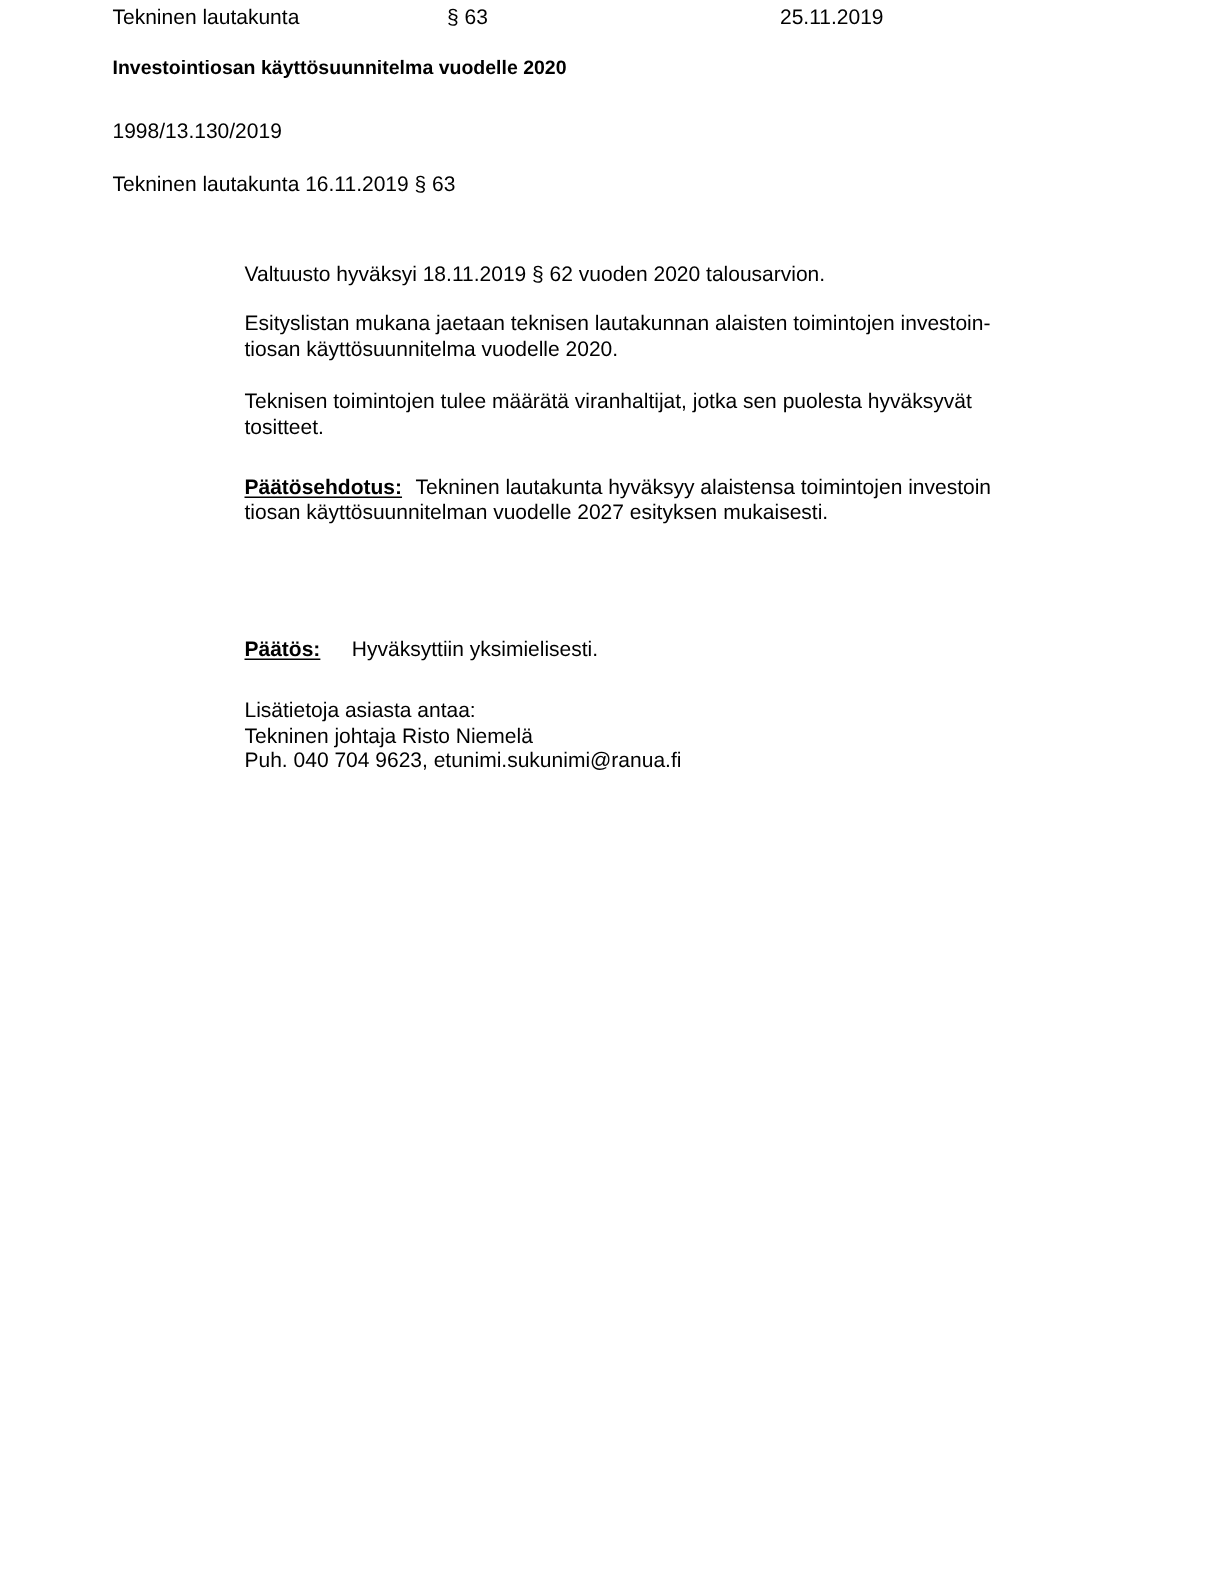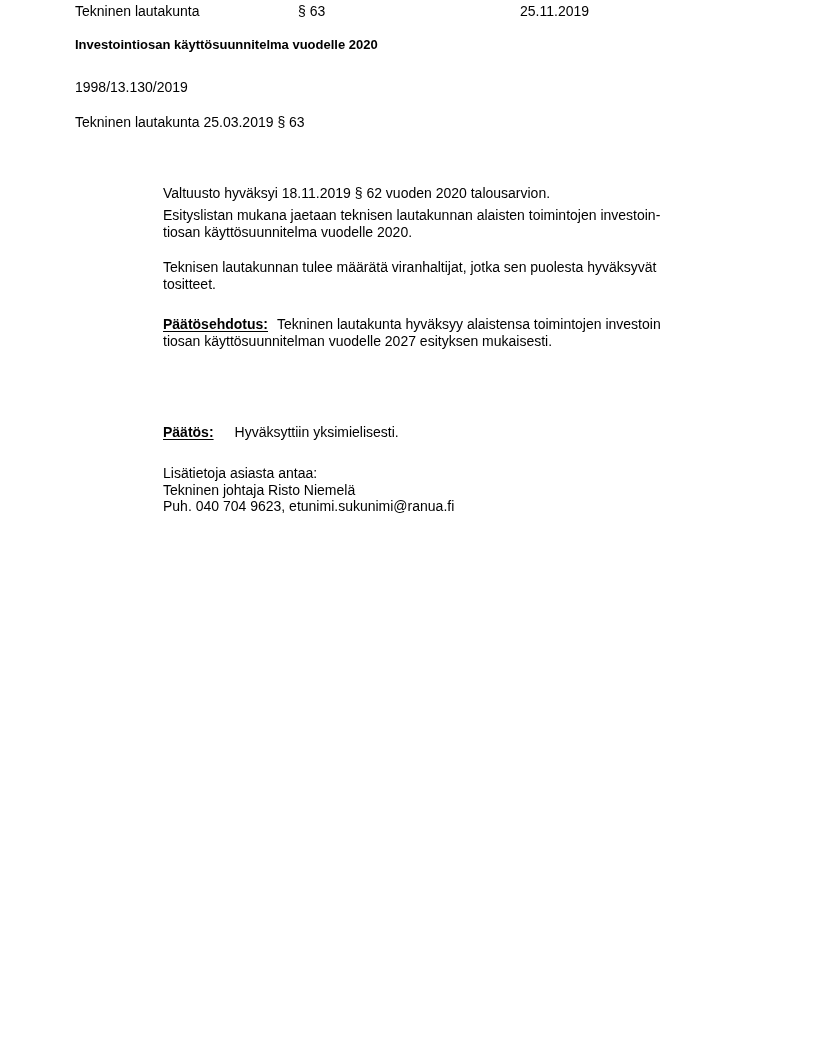--- a/index.html
+++ b/index.html
@@ -25,21 +25,21 @@
   }
   .caseno  { position: absolute; left: 75px; top: 79px;  white-space: nowrap; }
   .meeting { position: absolute; left: 75px; top: 114px; white-space: nowrap; }
   .docbody {
     position: absolute; left: 163px; top: 0; width: 645px; height: 1056px;
   }
   .para {
     position: absolute; left: 0; width: 640px;
     white-space: pre-line;
   }
-  .p1 { top: 174px; margin-top: 11px; }
+  .p1 { top: 174px; }
   .p2 { top: 207px; }
   .p3 { top: 259px; }
   .p4 { top: 316px; }
   .p5 { top: 373px; }
   .p6 { top: 424px; }
   .p7 { top: 465px; }
   .lbl {
     font-weight: bold;
     text-decoration: underline;
     text-underline-offset: 2px;
@@ -54,30 +54,30 @@
 
   <div>
     <span class="hdr-org">Tekninen lautakunta</span>
     <span class="hdr-sec">§ 63</span>
     <span class="hdr-date">25.11.2019</span>
   </div>
 
   <h1 class="title">Investointiosan käyttösuunnitelma vuodelle 2020</h1>
 
   <div class="caseno">1998/13.130/2019</div>
-  <div class="meeting">Tekninen lautakunta 25.03.2019 § 63</div>
+  <div class="meeting">Tekninen lautakunta 16.11.2019 § 63</div>
 
   <div class="docbody">
 
     <p class="para p1">Valtuusto hyväksyi 18.11.2019 § 62 vuoden 2020 talousarvion.</p>
 
     <p class="para p2">Esityslistan mukana jaetaan teknisen lautakunnan alaisten toimintojen investoin-
 tiosan käyttösuunnitelma vuodelle 2020.</p>
 
-    <p class="para p3">Teknisen lautakunnan tulee määrätä viranhaltijat, jotka sen puolesta hyväksyvät
+    <p class="para p3">Teknisen toimintojen tulee määrätä viranhaltijat, jotka sen puolesta hyväksyvät
 tositteet.</p>
 
     <p class="para p4"><span class="lbl gap-wide">Päätösehdotus:</span><span>Tekninen lautakunta hyväksyy alaistensa toimintojen investoin-
 tiosan käyttösuunnitelman vuodelle 2027 esityksen mukaisesti.</span></p>
 
 
     <p class="para p6"><span class="lbl gap-narrow">Päätös:</span><span>Hyväksyttiin yksimielisesti.</span></p>
 
     <p class="para p7">Lisätietoja asiasta antaa:
 Tekninen johtaja Risto Niemelä

